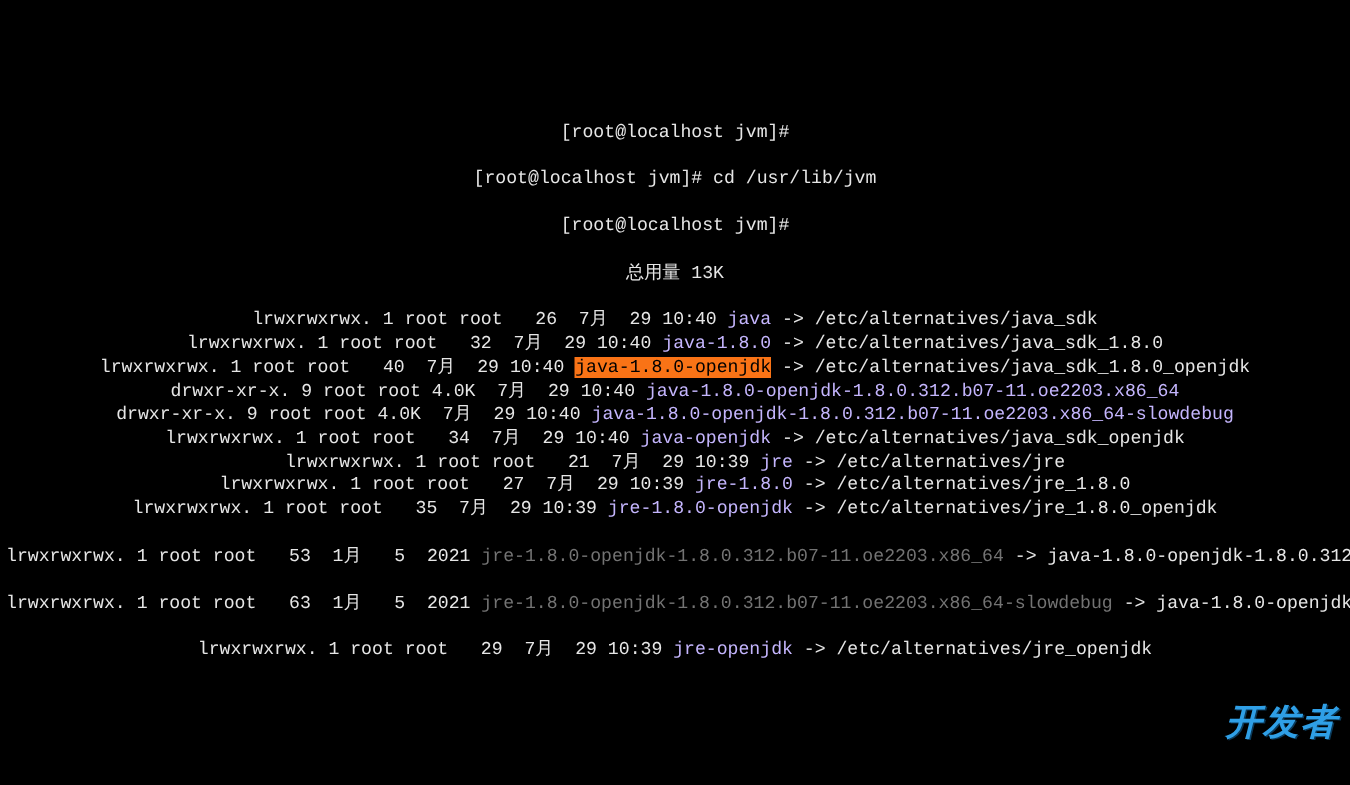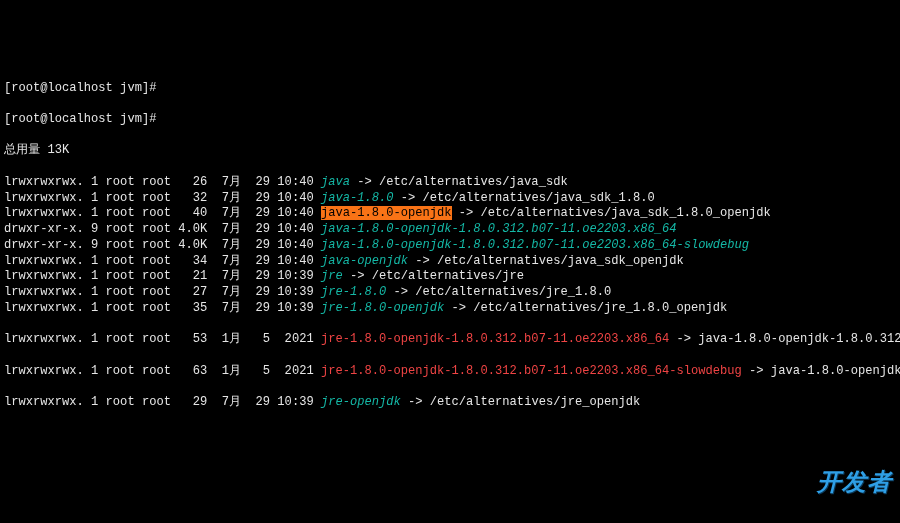--- a/index.html
+++ b/index.html
@@ -9,24 +9,24 @@
     font-family: "Courier New", Consolas, monospace;
     font-size: 12.1px;
     line-height: 1.3;
     width: 900px;
     height: 523px;
     overflow: hidden;
     white-space: pre;
     position: relative;
   }
   .terminal { padding: 2px 4px; }
-  .cyan { color: #14b8a6; font-style: italic; }
-  .green { color: #ef4444; }
+  .cyan { color: #c4b5fd; }
+  .green { color: #737373; }
   .hl { background: #f97316; color: #000; }
-  .line { display: block; }
+  .line { display: block; text-align: center; }
   .watermark {
     position: absolute;
     right: 8px;
     bottom: 10px;
     text-align: right;
     color: #2f9fe6;
     font-family: Arial, sans-serif;
     font-style: italic;
     font-weight: 700;
     letter-spacing: 1px;
@@ -36,20 +36,21 @@
   .wm-top { font-size: 24px; }
   .wm-bot { font-size: 22px; margin-top: -4px; }
 </style>
 </head>
 <body>
 
 
 
 <div class="terminal">
 <span class="line"><span>[root@localhost jvm]#</span></span>
+<span class="line"><span>[root@localhost jvm]#</span> <span>cd /usr/lib/jvm</span></span>
 <span class="line"><span>[root@localhost jvm]#</span></span>
 <span class="line">总用量 13K</span>
 <div id="rows1"><span class="line"><span>lrwxrwxrwx. 1 root root   26  7月  29 10:40 </span><span class="cyan">java</span><span> -&gt; /etc/alternatives/java_sdk</span></span><span class="line"><span>lrwxrwxrwx. 1 root root   32  7月  29 10:40 </span><span class="cyan">java-1.8.0</span><span> -&gt; /etc/alternatives/java_sdk_1.8.0</span></span><span class="line"><span>lrwxrwxrwx. 1 root root   40  7月  29 10:40 </span><span class="hl">java-1.8.0-openjdk</span><span> -&gt; /etc/alternatives/java_sdk_1.8.0_openjdk</span></span><span class="line"><span>drwxr-xr-x. 9 root root 4.0K  7月  29 10:40 </span><span class="cyan">java-1.8.0-openjdk-1.8.0.312.b07-11.oe2203.x86_64</span></span><span class="line"><span>drwxr-xr-x. 9 root root 4.0K  7月  29 10:40 </span><span class="cyan">java-1.8.0-openjdk-1.8.0.312.b07-11.oe2203.x86_64-slowdebug</span></span><span class="line"><span>lrwxrwxrwx. 1 root root   34  7月  29 10:40 </span><span class="cyan">java-openjdk</span><span> -&gt; /etc/alternatives/java_sdk_openjdk</span></span><span class="line"><span>lrwxrwxrwx. 1 root root   21  7月  29 10:39 </span><span class="cyan">jre</span><span> -&gt; /etc/alternatives/jre</span></span><span class="line"><span>lrwxrwxrwx. 1 root root   27  7月  29 10:39 </span><span class="cyan">jre-1.8.0</span><span> -&gt; /etc/alternatives/jre_1.8.0</span></span><span class="line"><span>lrwxrwxrwx. 1 root root   35  7月  29 10:39 </span><span class="cyan">jre-1.8.0-openjdk</span><span> -&gt; /etc/alternatives/jre_1.8.0_openjdk</span></span></div>
 <span class="line"><span>lrwxrwxrwx. 1 root root   53  1月   5  2021 </span><span class="green">jre-1.8.0-openjdk-1.8.0.312.b07-11.oe2203.x86_64</span><span> -&gt; java-1.8.0-openjdk-1.8.0.312.b07-11.</span></span>
 <span class="line"><span>lrwxrwxrwx. 1 root root   63  1月   5  2021 </span><span class="green">jre-1.8.0-openjdk-1.8.0.312.b07-11.oe2203.x86_64-slowdebug</span><span> -&gt; java-1.8.0-openjdk-1.8.0.3</span></span>
 <div id="rows1b"><span class="line"><span>lrwxrwxrwx. 1 root root   29  7月  29 10:39 </span><span class="cyan">jre-openjdk</span><span> -&gt; /etc/alternatives/jre_openjdk</span></span></div>
 
 
 
 

